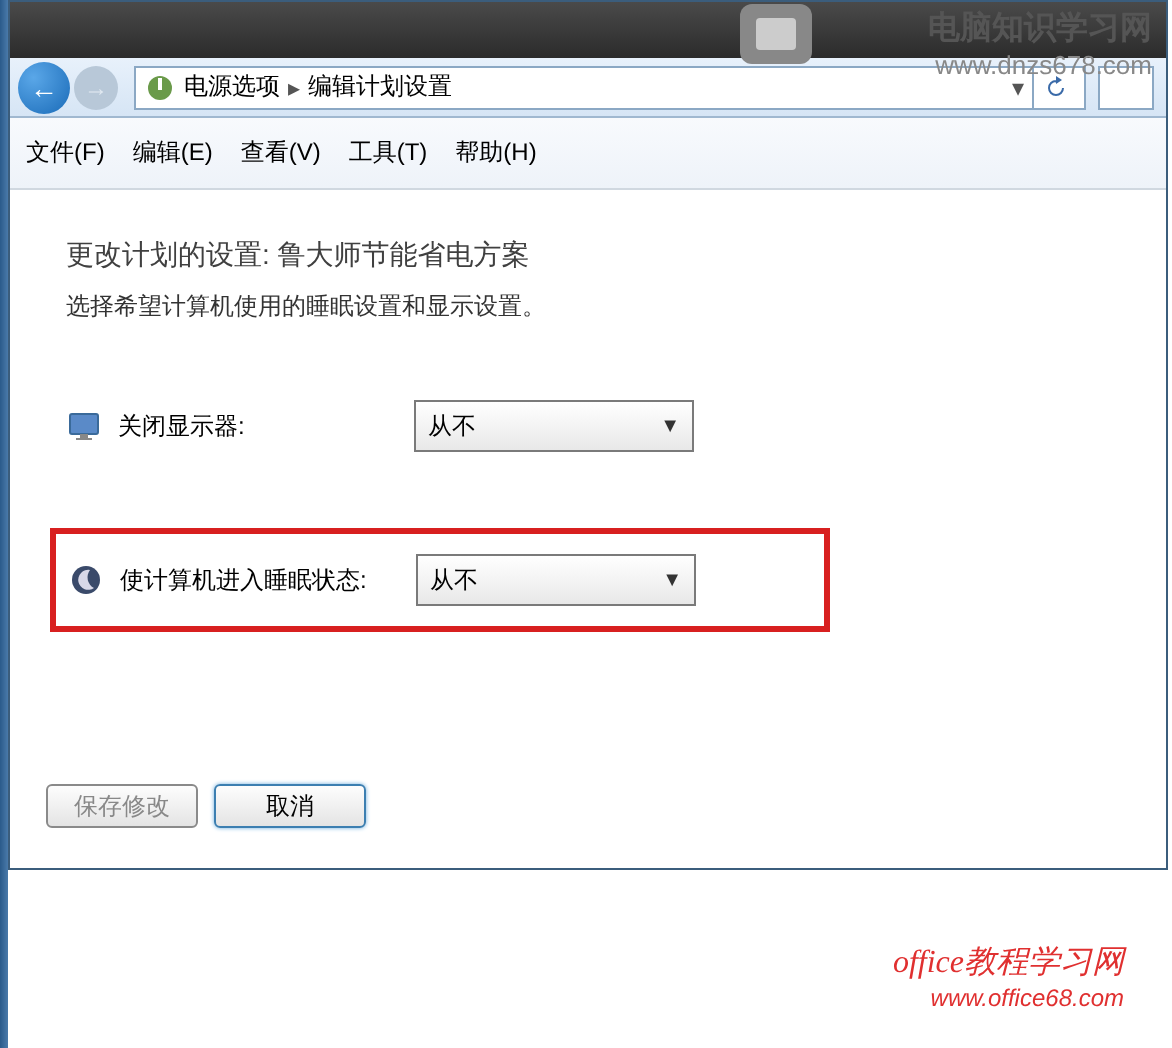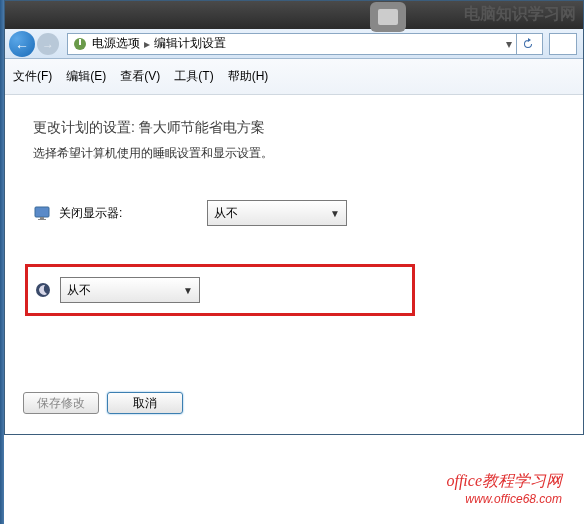--- a/index.html
+++ b/index.html
@@ -111,38 +111,40 @@
         <span>从不</span>
         <span class="dd-arrow">▼</span>
       </div>
     </div>
     
     <div class="setting-row highlighted">
       <svg class="setting-icon" viewBox="0 0 18 18">
           <circle cx="9" cy="9" r="7" fill="#3a4a6a"></circle>
           <path d="M11 4a5 5 0 1 0 2 9 6 6 0 0 1-2-9z" fill="#d8d8e8"></path>
         </svg>
+      <span class="setting-label">使计算机进入睡眠状态:</span>
       <div class="dropdown">
         <span>从不</span>
         <span class="dd-arrow">▼</span>
       </div>
     </div>
     
   </div>
 
   <div class="button-row">
     <button class="btn disabled">保存修改</button>
     <button class="btn focused">取消</button>
   </div>
 
 </div>
 
 <div class="wm-top-icon">
     <div class="wm-top-icon-inner"></div>
   </div>
 <div class="watermark-top">
   <div class="wm-top-line1">电脑知识学习网</div>
+  <div class="wm-top-line2">www.dnzs678.com</div>
 </div>
 
 <div class="watermark-bottom">
   <div class="wm-btm-line1">office教程学习网</div>
   <div class="wm-btm-line2">www.office68.com</div>
 </div>
 
 </body></html>

